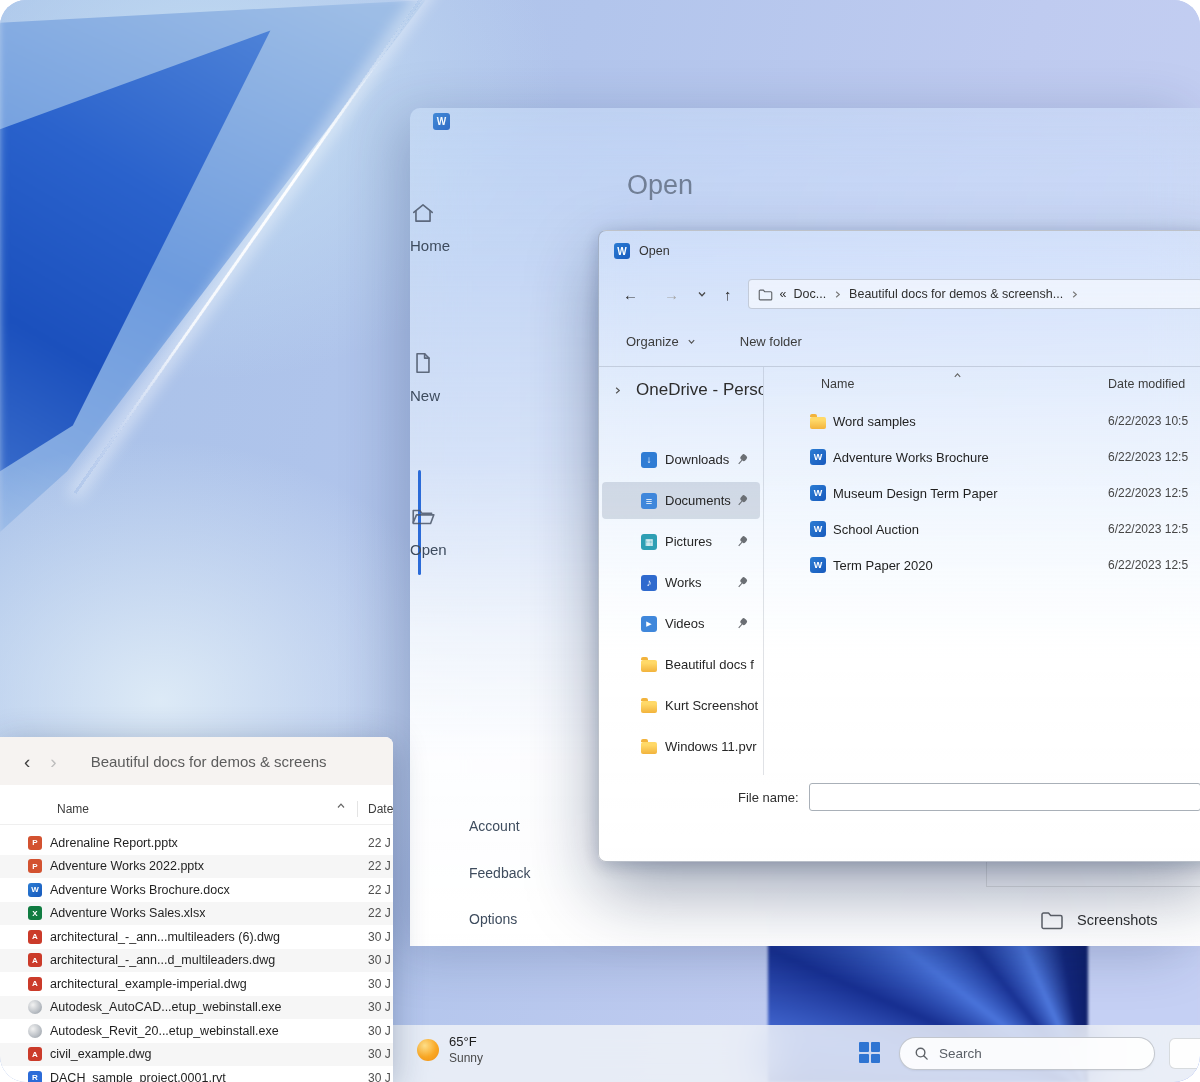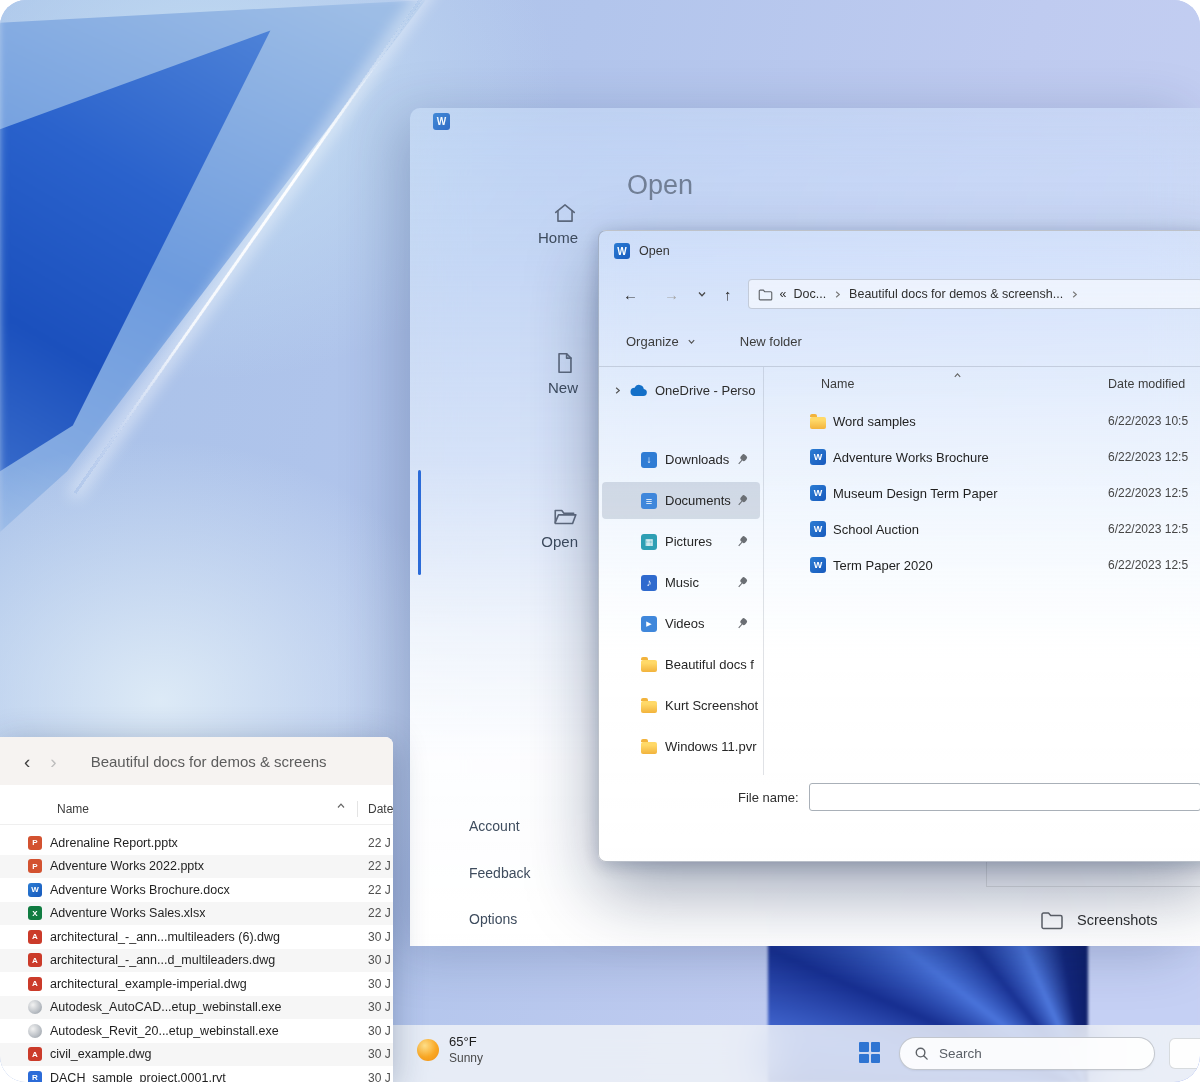--- a/index.html
+++ b/index.html
@@ -48,21 +48,21 @@
 .tb-start span{background:#2e74d2;border-radius:1px}
 .tb-search{position:absolute;left:899px;top:12px;width:256px;height:33px;border-radius:17px;background:rgba(255,255,255,.9);border:1px solid rgba(180,185,192,.8);display:flex;align-items:center;padding-left:14px;gap:10px;box-shadow:0 1px 2px rgba(0,0,0,.06)}
 .tb-search span{font-size:13.5px;color:#5a5f66}
 .tb-corner{position:absolute;left:1169px;top:13px;width:42px;height:31px;border-radius:6px;background:rgba(255,255,255,.92);border:1px solid rgba(190,195,200,.6)}
 
 
 .backstage{position:absolute;left:410px;top:108px;width:790px;height:838px;z-index:20;border-top-left-radius:10px;overflow:hidden;background:linear-gradient(180deg,rgba(209,226,245,.42) 0%,rgba(218,232,248,.5) 18%,rgba(233,241,251,.66) 42%,rgba(247,250,253,.88) 62%,rgba(255,255,255,.97) 78%,#fff 100%);backdrop-filter:blur(26px) saturate(1.15);box-shadow:-16px 8px 55px rgba(20,40,90,.22)}
 .bs-appicon{position:absolute;left:23px;top:5px;width:17px;height:17px;opacity:.85}
 .bs-title{position:absolute;left:217px;top:62px;font-size:27px;color:#5d6a7e;opacity:.8}
 .bs-accent{position:absolute;left:8px;top:362px;width:3px;height:105px;background:#2b6bd8;border-radius:2px}
-.bs-nav-item{position:absolute;width:168px;height:74px;display:flex;flex-direction:column;align-items:flex-end;gap:3px;padding-top:8px}
+.bs-nav-item{position:absolute;width:168px;height:74px;display:flex;flex-direction:column;align-items:flex-start;gap:11px;padding-top:8px}
 .bs-nav-item svg{stroke:#4a5568;fill:none;stroke-width:1.5;stroke-linecap:round;stroke-linejoin:round;opacity:.85}
 .bs-nav-label{font-size:15px;color:#3e4c5e}
 .bs-foot{position:absolute;left:59px;font-size:14px;color:#3e4c5e}
 .bs-div-v{position:absolute;left:576px;top:754px;width:1px;height:24px;background:#e4e4e4}
 .bs-div-h{position:absolute;left:576px;top:778px;width:214px;height:1px;background:#e4e4e4}
 .bs-folder-row{position:absolute;left:630px;top:794px;height:36px;display:flex;align-items:center;gap:13px}
 .bs-folder-row svg{stroke:#5f6368;fill:none;stroke-width:1.5;stroke-linejoin:round}
 .bs-folder-label{font-size:14.5px;color:#2f2f2f}
 
 
@@ -70,21 +70,21 @@
 .dlg-titlebar{height:40px;display:flex;align-items:center;gap:9px;padding-left:15px}
 .dlg-title{font-size:12.5px;color:#333}
 .dlg-addr{height:46px;display:flex;align-items:center;padding:0 12px 0 24px}
 .nav-glyph{font-size:15px;color:#303030;line-height:1}
 .nav-glyph.dis{color:#a6a6a6}
 .addr-box{flex:1;height:30px;margin-left:16px;border-radius:4px;background:rgba(255,255,255,.55);border:1px solid rgba(160,170,185,.55);display:flex;align-items:center;gap:7px;padding:0 9px;font-size:12.5px;color:#2f2f2f;white-space:nowrap;overflow:hidden}
 .dlg-toolbar{height:50px;display:flex;align-items:center;padding-left:27px;gap:8px;font-size:13px;color:#3c3c3c;border-bottom:1px solid rgba(140,150,165,.35)}
 .tb-newfolder{margin-left:36px}
 .dlg-body{display:flex;height:408px}
 .dlg-tree{width:164px;padding-top:8px;overflow:hidden}
-.tree-root{height:30px;display:flex;align-items:center;gap:7px;padding-left:14px;font-size:13px;color:#2d2d2d;white-space:nowrap}
+.tree-root{height:30px;display:flex;align-items:center;gap:7px;padding-left:14px;font-size:17px;color:#2d2d2d;white-space:nowrap}
 .tree-group{margin-top:36px}
 .tree-row{height:37px;margin:4px 3px;border-radius:4px;display:flex;align-items:center;gap:8px;padding-left:39px;overflow:hidden}
 .tree-row[data-selected="true"]{background:rgba(96,116,142,.22)}
 .tree-row[data-pinned="true"] .pin{display:block;margin-left:auto;margin-right:13px}
 .tree-label{font-size:13px;color:#262626;white-space:nowrap;min-width:0}
 .dlg-split{width:1px;background:rgba(130,140,155,.25)}
 .dlg-list{flex:1;min-width:0;padding-left:13px;position:relative}
 .dl-head{height:36px;position:relative;font-size:12.5px;color:#3c3c3c}
 .dl-head-name{position:absolute;left:44px;top:10px}
 .dl-sort{position:absolute;left:176px;top:4px}
@@ -258,21 +258,21 @@
             </div>
 
             <div class="tree-row" data-pinned="true">
               <span class="fi" data-icon="pictures"></span>
               <span class="tree-label">Pictures</span>
               <span class="pin"></span>
             </div>
 
             <div class="tree-row" data-pinned="true">
               <span class="fi" data-icon="music"></span>
-              <span class="tree-label">Music</span>
+              <span class="tree-label">Works</span>
               <span class="pin"></span>
             </div>
 
             <div class="tree-row" data-pinned="true">
               <span class="fi" data-icon="videos"></span>
               <span class="tree-label">Videos</span>
               <span class="pin"></span>
             </div>
 
             <div class="tree-row">

